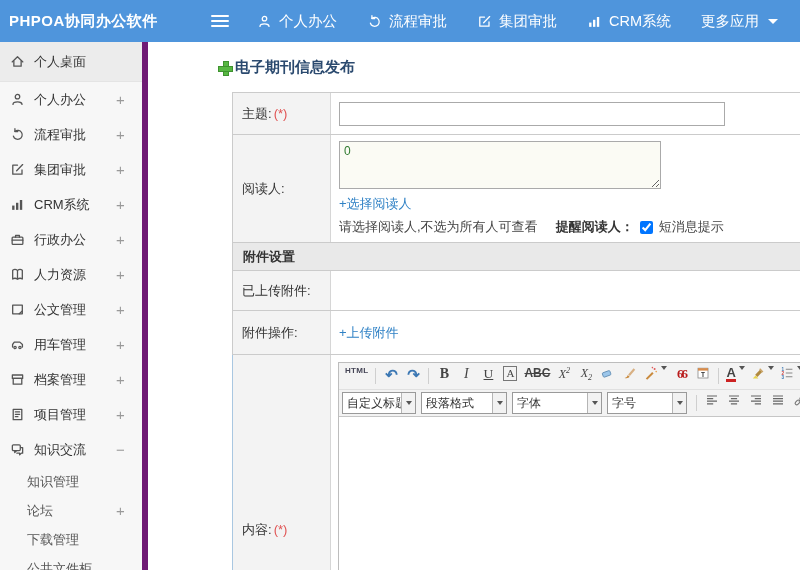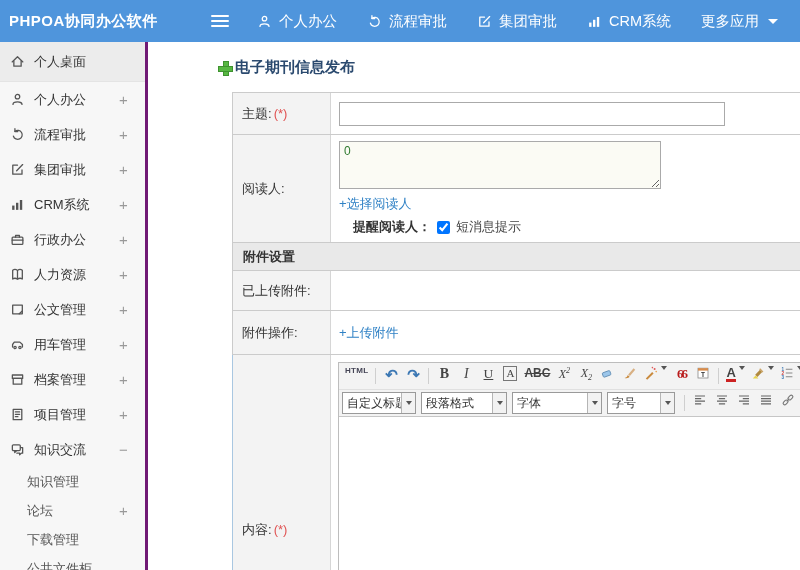--- a/index.html
+++ b/index.html
@@ -12,21 +12,21 @@
   .logo { width:148px; padding-left:9px; font-size:15px; font-weight:bold; letter-spacing:.5px; white-space:nowrap; }
   .hamburger { margin-left:63px; width:18px; height:13px; display:flex; flex-direction:column; justify-content:space-between; cursor:pointer; }
   .hamburger i { display:block; height:2.4px; background:#fff; border-radius:1px; }
   .topnav { display:flex; align-items:center; margin-left:28px; gap:30px; }
   .nav-item { display:flex; align-items:center; gap:7px; font-size:14.5px; cursor:pointer; white-space:nowrap; }
   .nav-item .icn { width:15px; height:15px; color:#fff; }
   .caret-down { width:0; height:0; border-left:5px solid transparent; border-right:5px solid transparent; border-top:5px solid #fff; margin-left:2px; }
 
   
   .sidebar { position:absolute; top:42px; left:0; bottom:0; width:148px;
-    background:#f7f7f7; border-right:3px solid #701a75; }
+    background:#f7f7f7; border-right:6px solid #701a75; }
   .side-item { height:35px; display:flex; align-items:center; padding-left:10px; cursor:pointer; color:#333; font-size:13px; }
   .side-item.active { background:#ececec; height:40px; border-bottom:1px solid #e4e4e4; }
   .side-item .icn { width:15px; height:15px; color:#555; margin-right:9px; flex:none; }
   .side-item .lbl { flex:1; white-space:nowrap; overflow:hidden; }
   .side-item .expand { width:26px; color:#999; font-size:15px; font-weight:400; text-align:left; }
   .side-item.sub { padding-left:27px; color:#555; height:29px; }
 
   
   .content { position:absolute; top:42px; left:149px; right:0; bottom:0; background:#fff; }
   .page-title { margin:16px 0 0 69px; display:flex; align-items:center; gap:4px; }
@@ -74,21 +74,21 @@
   .tlbl.boxed { font-family:"Liberation Serif",serif; border:1px solid #777; padding:0 2px; font-size:11px; line-height:13px; }
   .tlbl.strike { font-size:12px; text-decoration:line-through; font-weight:bold; }
   .tlbl.supsub { font-size:12px; font-family:"Liberation Serif",serif; font-style:italic; }
   .tlbl.supsub sup, .tlbl.supsub sub { font-size:8px; }
   .tlbl.quote { font-family:"Liberation Serif",serif; font-weight:bold; font-size:13px; letter-spacing:-2px; color:#b91c1c; }
   .tlbl.fontcolor { font-weight:bold; font-size:13px; border-bottom:3px solid #cc2222; line-height:13px; }
   .tlbl.undo, .tlbl.redo { color:#3c78b4; font-size:15px; font-weight:bold; }
   .tb-select { height:22px; border:1px solid #9a9a9a; background:#fff; display:flex; align-items:center; margin-right:5px; cursor:pointer; flex:none; }
   .tb-select .sval { flex:1; font-size:12px; color:#333; padding:0 4px; white-space:nowrap; overflow:hidden; }
   .tb-select .scaret { width:14px; align-self:stretch; border-left:1px solid #b5b5b5; display:flex; align-items:center; justify-content:center; background:#f2f2f2; }
-  .tb-select.w1{width:74px} .tb-select.w2{width:86px} .tb-select.w3{width:90px} .tb-select.w4{width:68px}
+  .tb-select.w1{width:74px} .tb-select.w2{width:86px} .tb-select.w3{width:90px} .tb-select.w4{width:80px}
   .edit-area { background:#fff; min-height:200px; }
   .icn { display:block; }
   .tb-btn .icn { width:14px; height:14px; }
 </style>
 </head>
 <body>
 
 <div class="topbar">
   <div class="logo">PHPOA协同办公软件</div>
   <div class="hamburger">
@@ -305,20 +305,21 @@
     <div class="frow">
       <div class="fl">
         <span>阅读人:</span>
       </div>
       <div class="fc">
         <textarea class="readers-ta" style="">0</textarea>
         <div class="linkline">
           <a class="blue-link">+选择阅读人</a>
         </div>
         <div class="hintline">
+          <span>请选择阅读人,不选为所有人可查看</span>
           <span class="bold">提醒阅读人：</span>
           <input type="checkbox" checked="" style="">
           <span>短消息提示</span>
         </div>
       </div>
     </div>
 
     <div class="section-row">
       <span>附件设置</span>
     </div>

